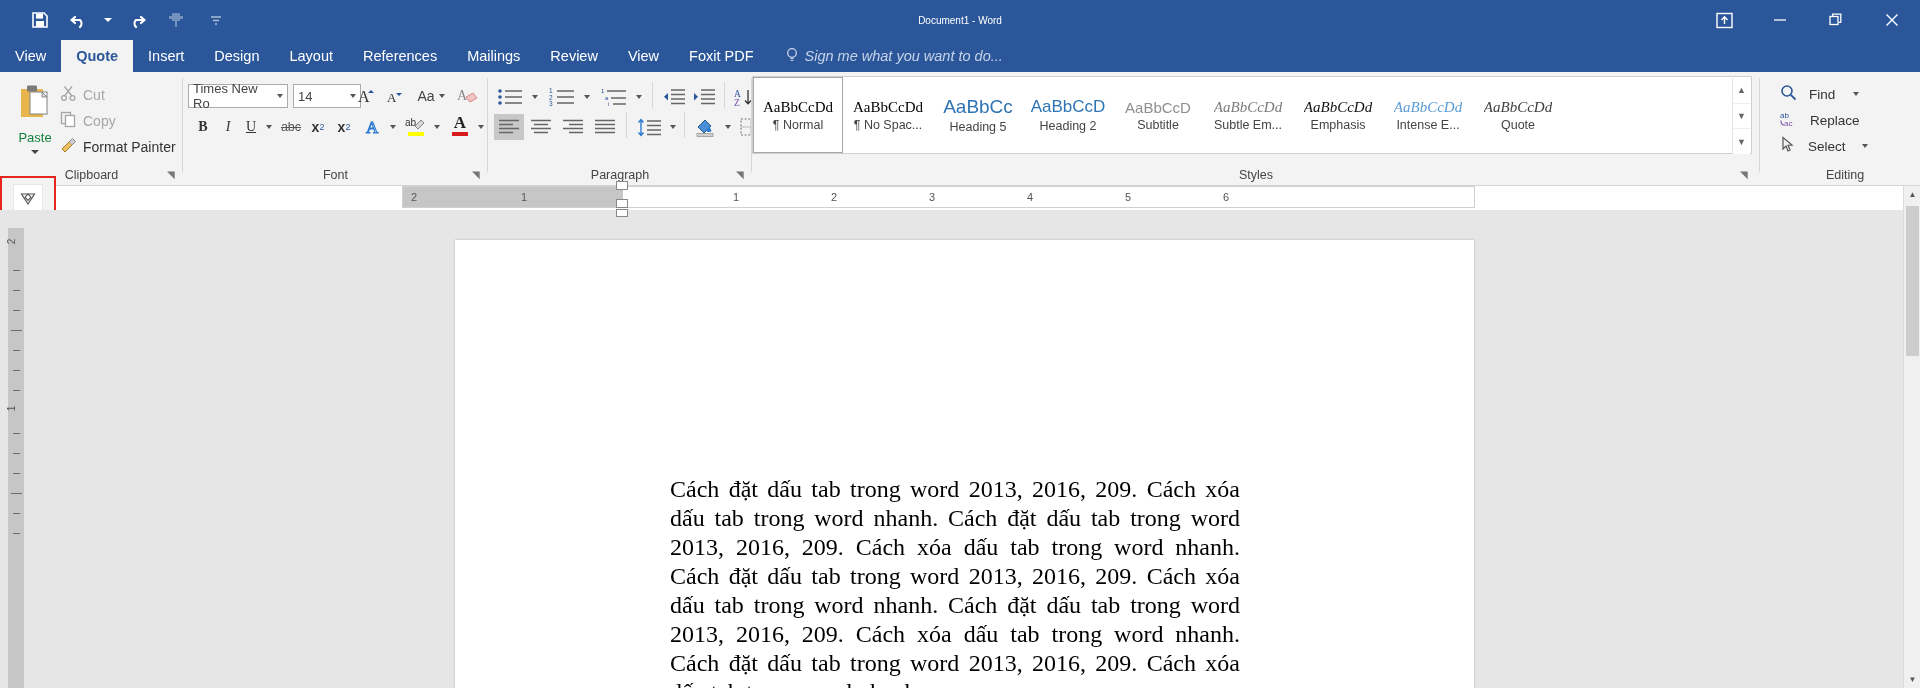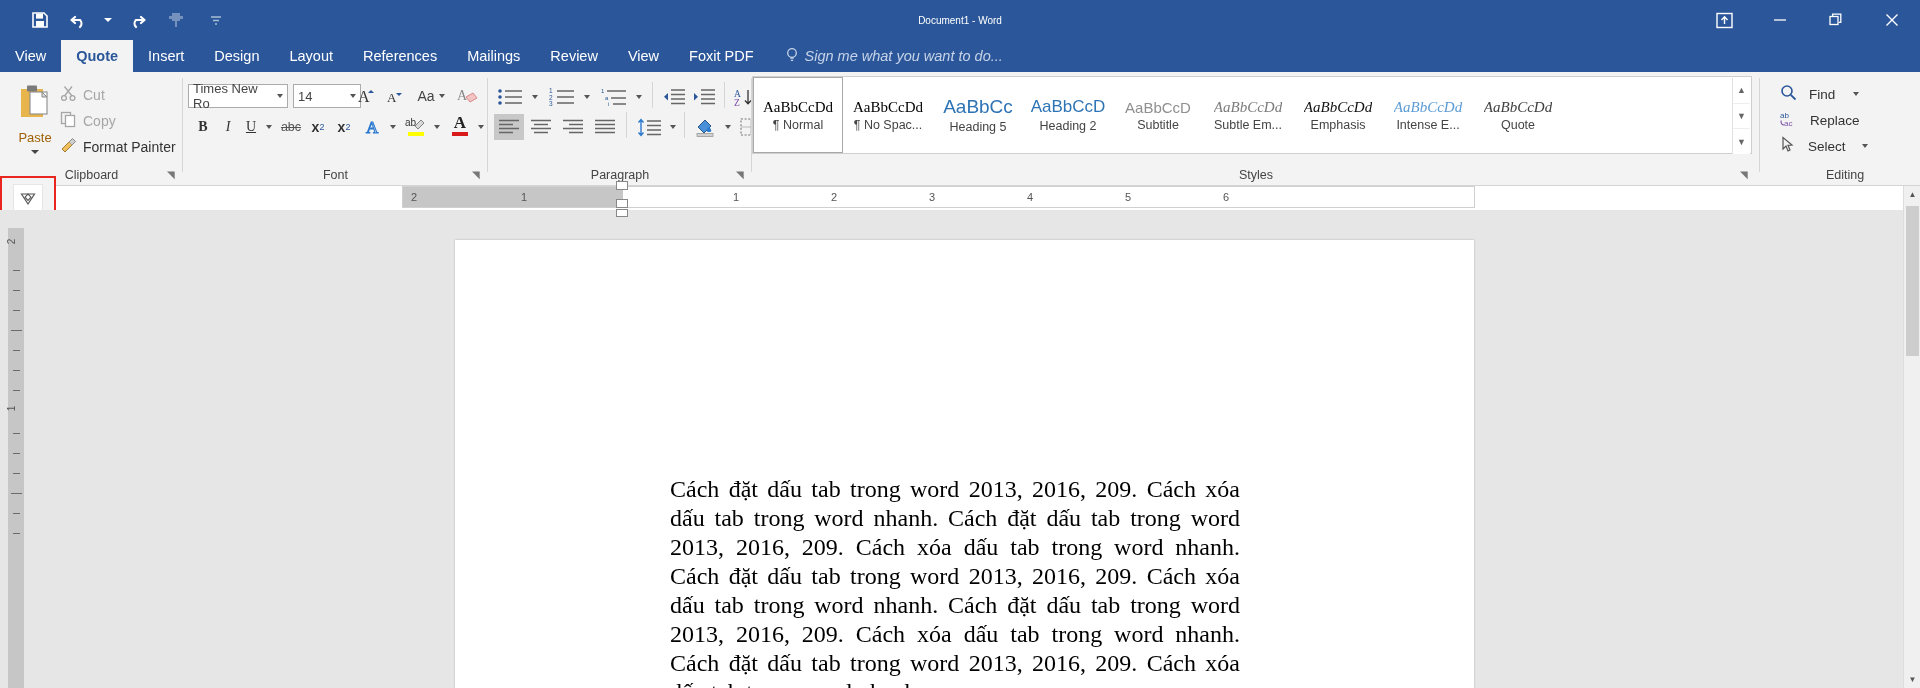--- a/index.html
+++ b/index.html
@@ -80,21 +80,21 @@
     position:absolute; bottom:5px; right:4px; width:12px; height:12px;
     color:#777; font-size:10px; line-height:12px;
   }
 
   
   .paste-btn {
     position:absolute; left:6px; top:6px; width:58px; height:86px;
     display:flex;flex-direction:column;align-items:center;justify-content:flex-start;
     padding-top:6px;
   }
-  .paste-label { font-size:13px; color:#a16207; margin-top:4px; }
+  .paste-label { font-size:13px; color:#15803d; margin-top:4px; }
   .paste-caret {
     width:0;height:0;border-left:4px solid transparent;border-right:4px solid transparent;
     border-top:4px solid #444; margin-top:5px;
   }
   .cb-item {
     position:absolute; left:60px; display:flex; align-items:center; gap:6px;
     font-size:14px; height:22px;
   }
   .cb-item.dim { color:#a6a6a6; }
   .cb-item.on { color:#333; }

